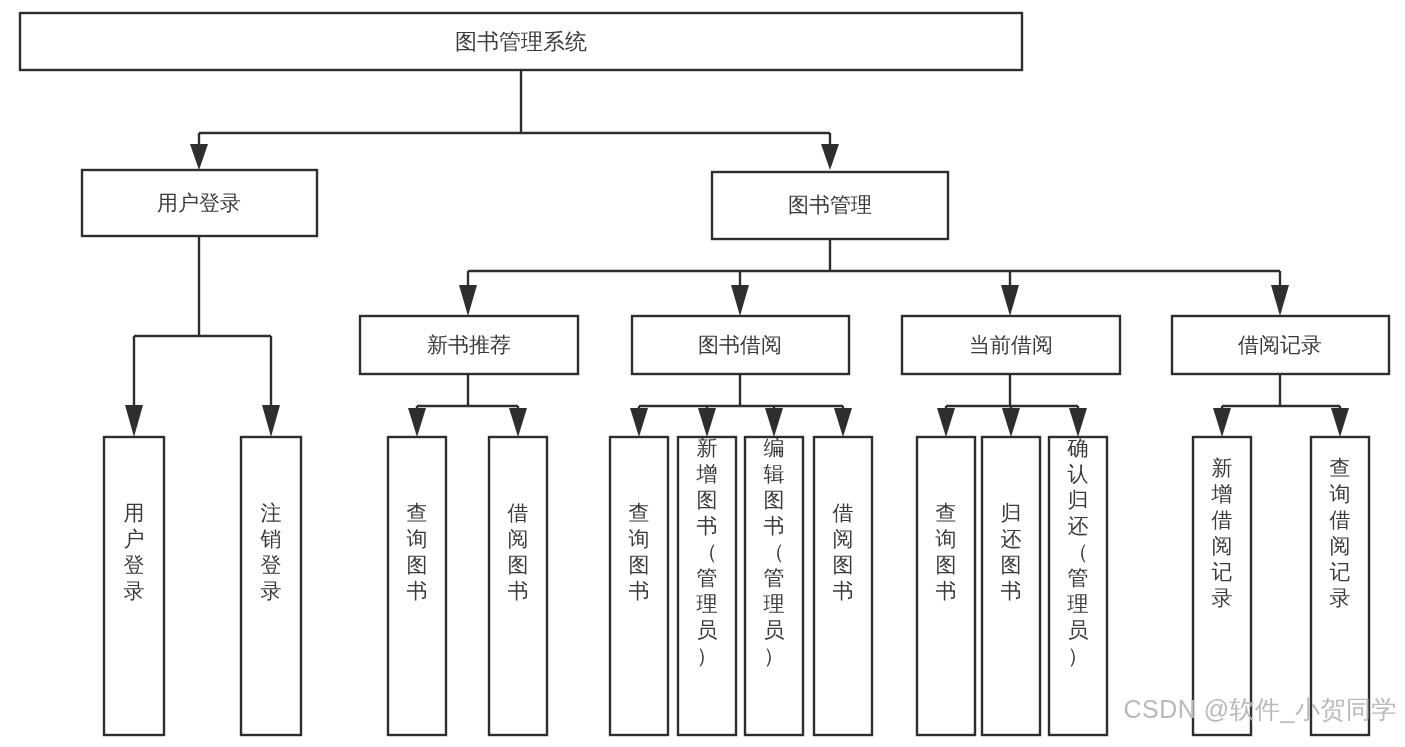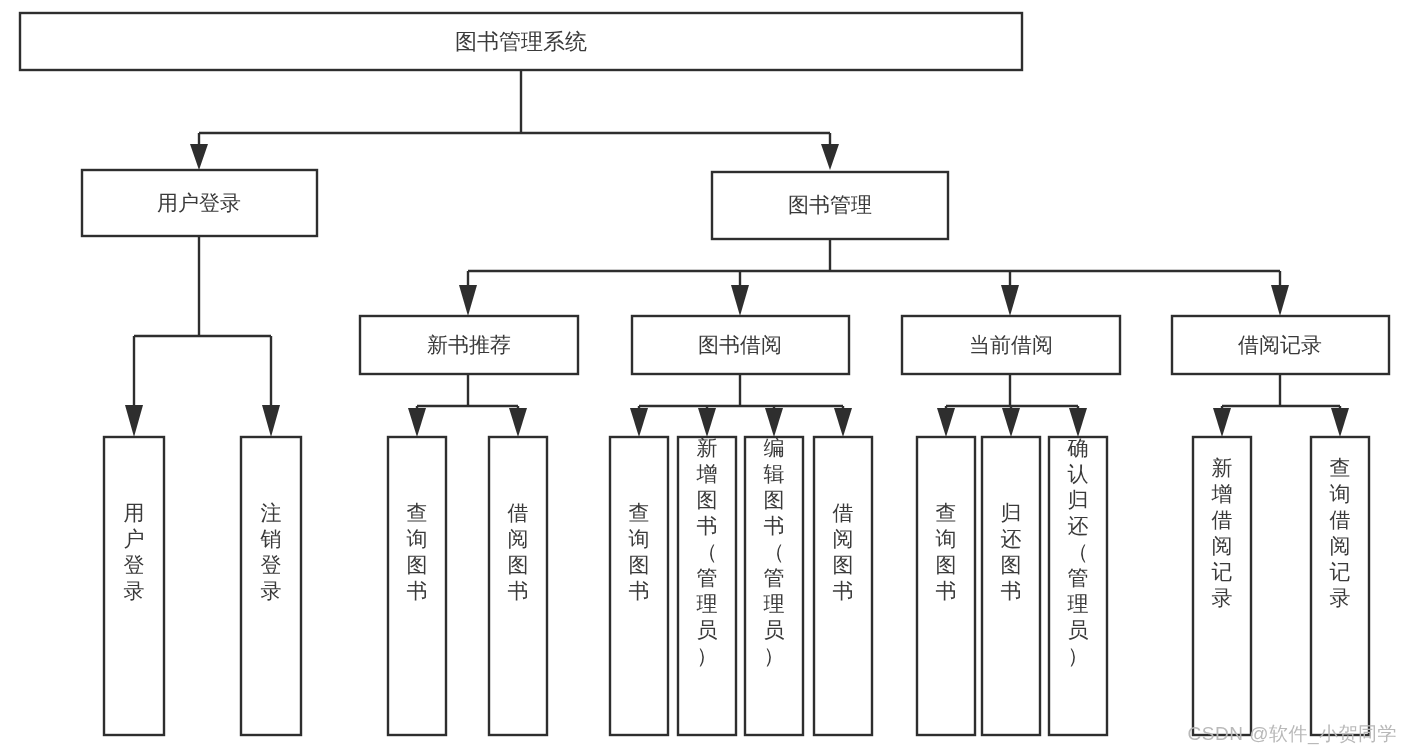--- a/index.html
+++ b/index.html
@@ -58,23 +58,23 @@
   }
   .leaf-label-v {
     font-family: "Liberation Sans", "DejaVu Sans", sans-serif;
     font-size: 21px;
     fill: #3a3a3a;
     text-anchor: middle;
   }
   .watermark {
     position: absolute;
     right: 8px;
-    bottom: 0;
-    font-family: "Liberation Sans", "DejaVu Sans", sans-serif;
-    font-size: 19px;
+    bottom: 21px;
+    font-family: "Liberation Sans", "DejaVu Sans", sans-serif;
+    font-size: 25px;
     color: #b9b9b9;
     letter-spacing: 0.5px;
     white-space: nowrap;
     user-select: none;
   }
 </style>
 </head>
 <body>
 
 <div id="diagram-root">

